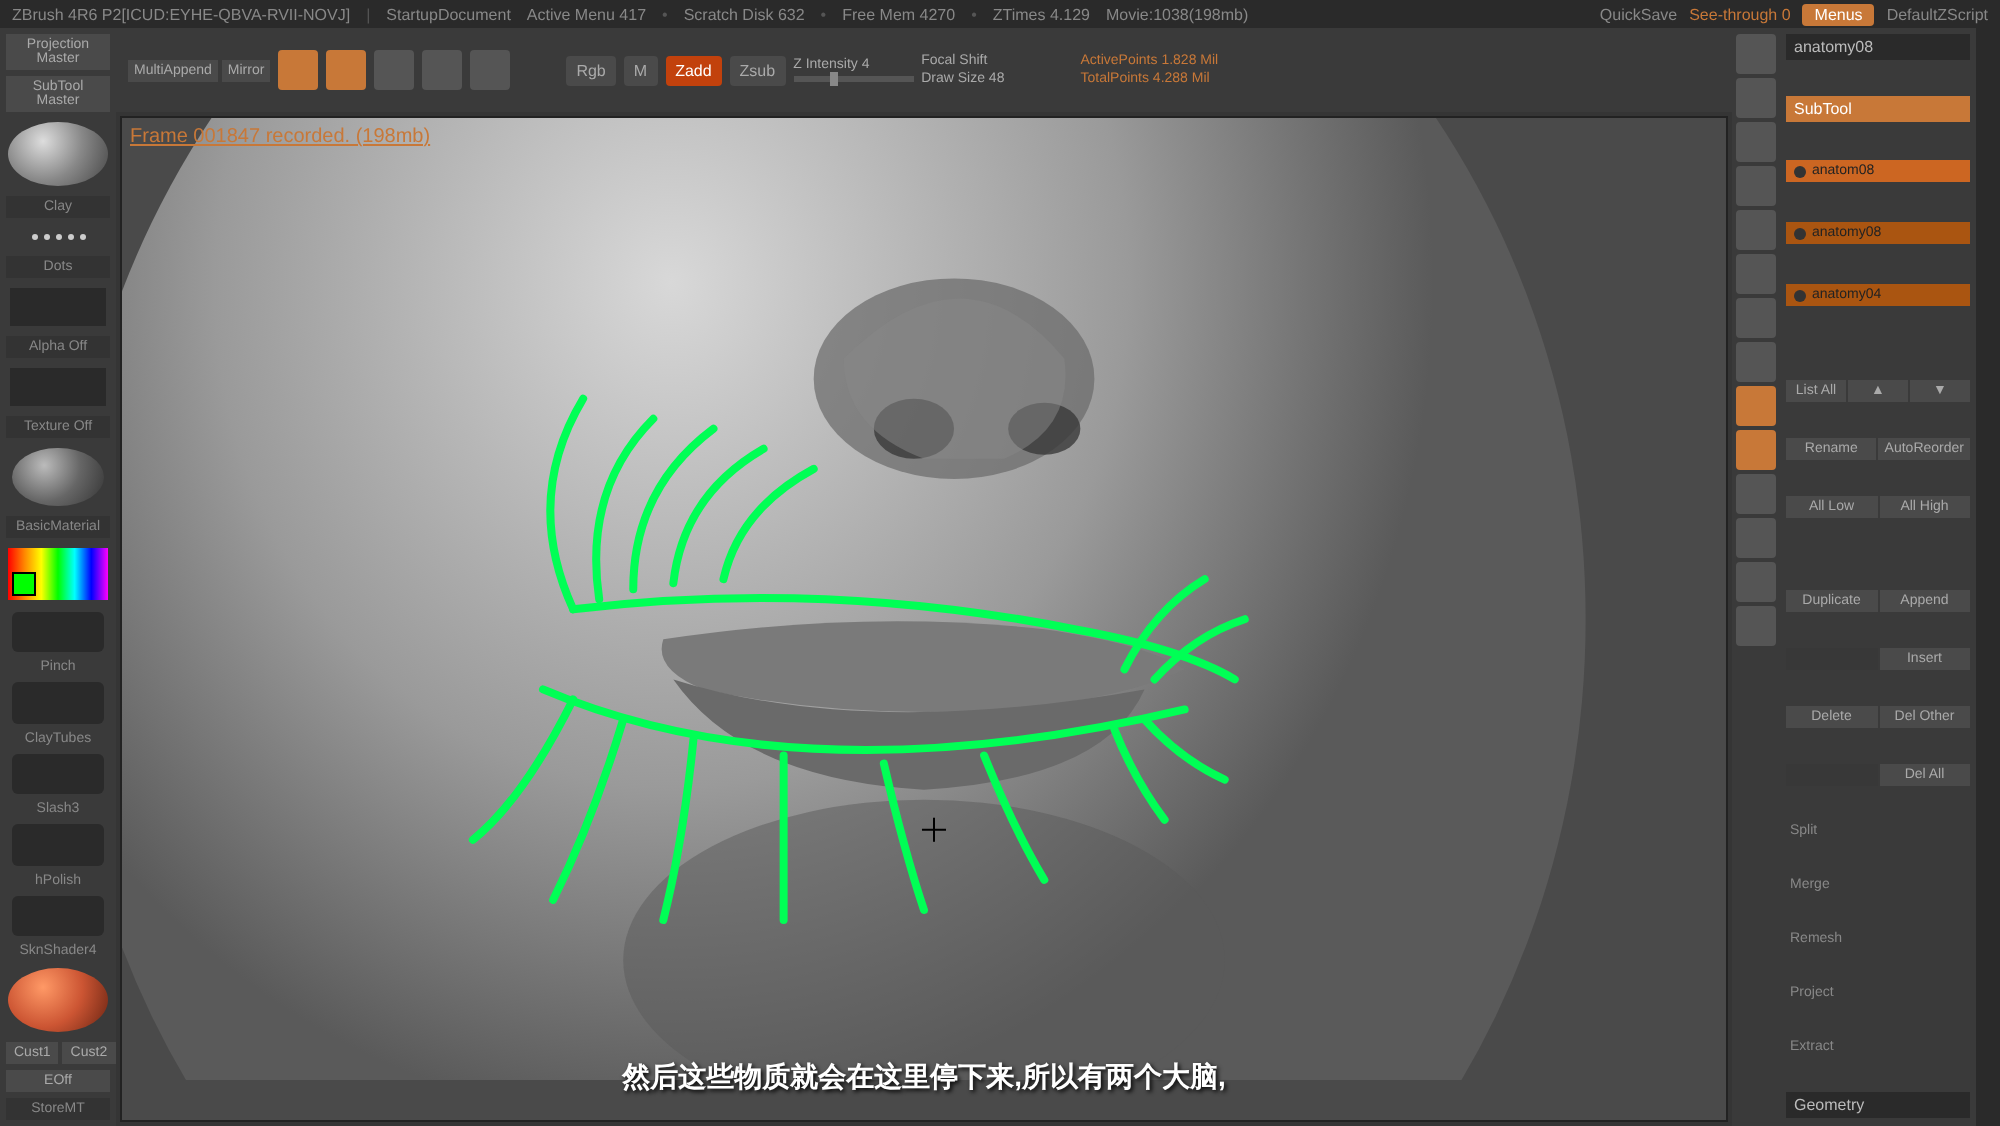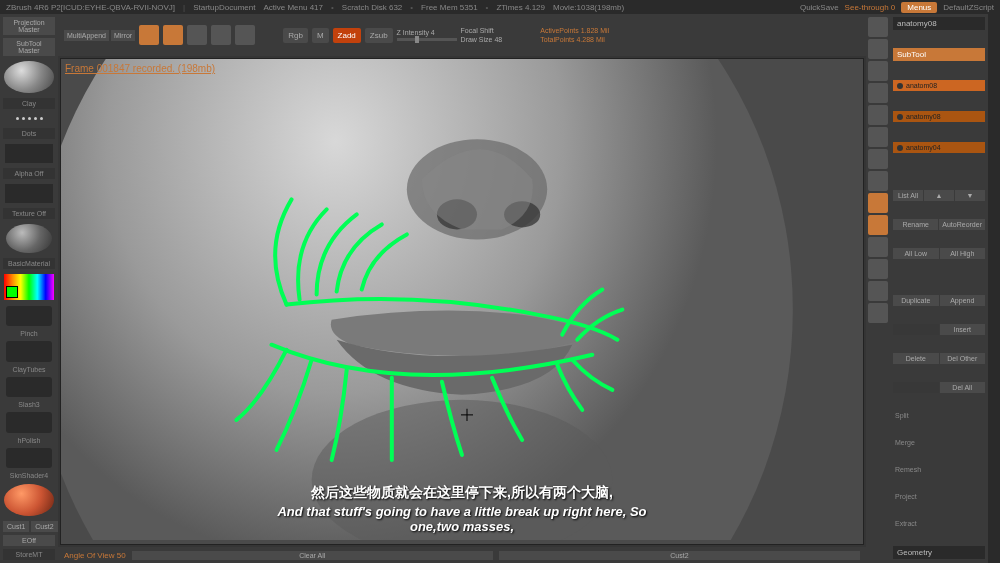--- a/index.html
+++ b/index.html
@@ -73,21 +73,21 @@
 <body>
 
 <div class="top-bar">
   <span>ZBrush 4R6 P2[ICUD:EYHE-QBVA-RVII-NOVJ]</span>
   <span class="sep">|</span>
   <span>StartupDocument</span>
   <span>Active Menu 417</span>
   <span class="sep">•</span>
   <span>Scratch Disk 632</span>
   <span class="sep">•</span>
-  <span>Free Mem 5351</span>
+  <span>Free Mem 4270</span>
   <span class="sep">•</span>
   <span>ZTimes 4.129</span>
   <span>Movie:1038(198mb)</span>
   <div class="right">
     <span>QuickSave</span>
     <span style="color:#c87838">See-through 0</span>
     <span class="orange-btn">Menus</span>
     <span>DefaultZScript</span>
   </div>
 </div>
@@ -219,29 +219,23 @@
           <path d="M 495 305 Q 505 330 520 350"></path>
         </g>
 
         <g transform="translate(405,355)">
           <line x1="-6" y1="0" x2="6" y2="0" stroke="#000" stroke-width="1"></line>
           <line x1="0" y1="-6" x2="0" y2="6" stroke="#000" stroke-width="1"></line>
         </g>
       </svg>
       <div class="subtitles">
         <div class="cn">然后这些物质就会在这里停下来,所以有两个大脑,</div>
-        <div class="en">And that stuff's going to have a little break up right here, So one,two masses,</div>
-      </div>
-    </div>
-
-    <div class="bottom-bar">
-      <span style="color:#c87838">Angle Of View 50</span>
-      <div class="btn-small">Clear All</div>
-      <div class="btn-small">Cust2</div>
-    </div>
+      </div>
+    </div>
+
   </div>
 
   <div class="right-strip">
     <div class="strip-icon"></div>
     <div class="strip-icon"></div>
     <div class="strip-icon"></div>
     <div class="strip-icon"></div>
     <div class="strip-icon"></div>
     <div class="strip-icon"></div>
     <div class="strip-icon"></div>

